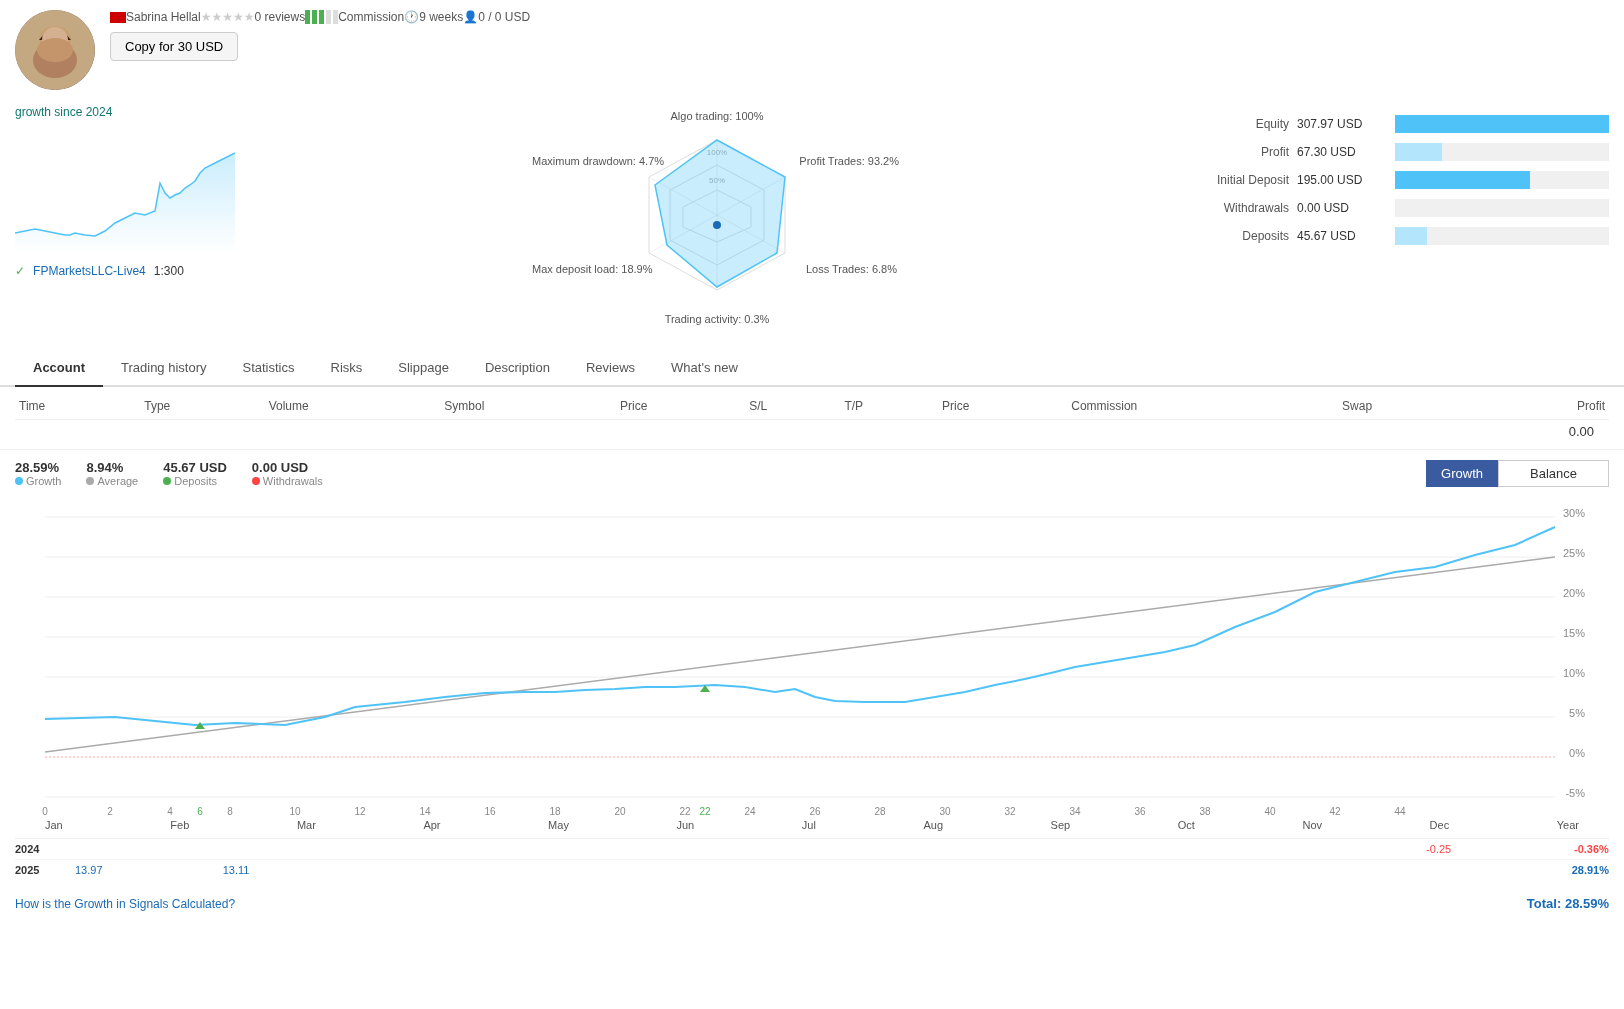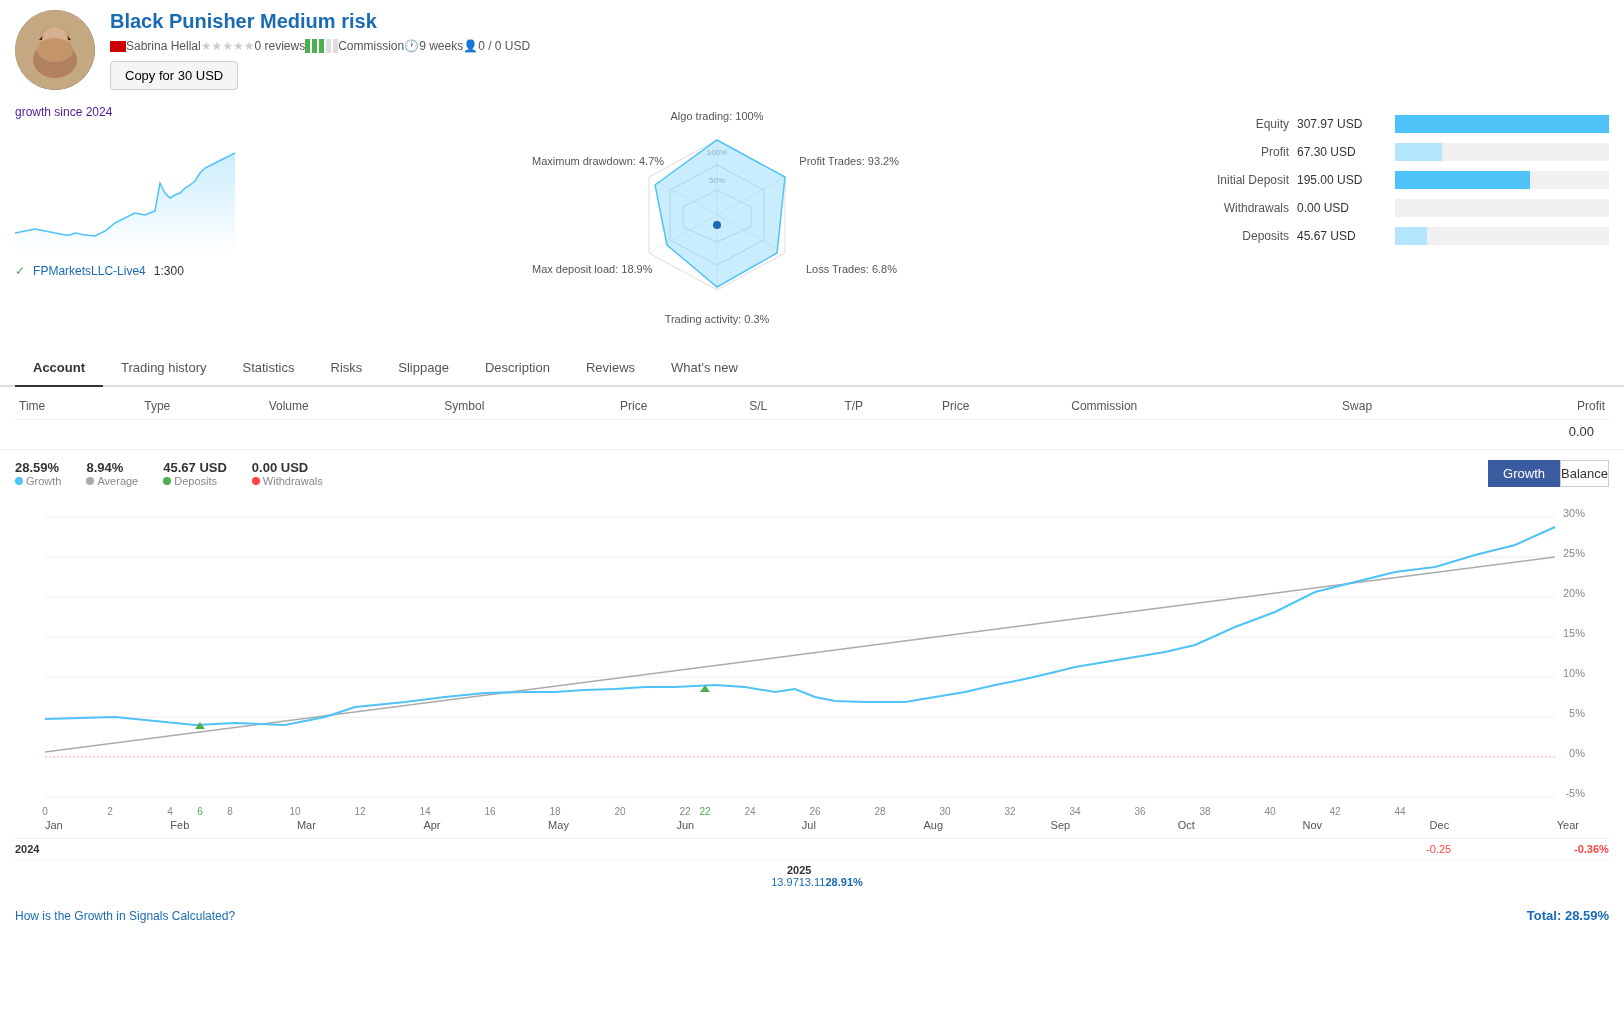--- a/index.html
+++ b/index.html
@@ -16,21 +16,20 @@
       <ellipse cx="40" cy="50" rx="22" ry="18" fill="#b08060"></ellipse>
       <circle cx="40" cy="32" r="16" fill="#d4b896"></circle>
       <ellipse cx="40" cy="30" rx="16" ry="14" fill="#c4a070"></ellipse>
       <path d="M24 30 Q40 10 56 30" fill="#3a2010"></path>
       <circle cx="40" cy="30" r="13" fill="#d4b090"></circle>
       <ellipse cx="40" cy="40" rx="18" ry="12" fill="#c4956a"></ellipse>
     </svg>
   </div>
 
   <div style="flex:1;">
-    <div style="font-size:20px;font-weight:bold;color:#1a6bb5;margin-bottom:6px;">Black Punisher Medium risk</div>
     <div style="display:flex;align-items:center;font-size:12px;color:#555;margin-bottom:8px;">
       <span style="display:inline-block;width:16px;height:11px;background:#c00;"></span>
       <span>Sabrina Hellal</span>
       <span style="color:#ccc;">★★★★★</span>
       <span>0 reviews</span>
       <span style="display:flex;gap:2px;">
         <span style="width:5px;height:14px;background:#4caf50;display:inline-block;"></span>
         <span style="width:5px;height:14px;background:#4caf50;display:inline-block;"></span>
         <span style="width:5px;height:14px;background:#4caf50;display:inline-block;"></span>
         <span style="width:5px;height:14px;background:#ddd;display:inline-block;"></span>
@@ -42,21 +41,21 @@
       <span>👤</span>
       <span>0 / 0 USD</span>
     </div>
     <button style="background:#f5f5f5;border:1px solid #ccc;padding:6px 14px;border-radius:4px;cursor:pointer;font-size:13px;">Copy for 30 USD</button>
   </div>
 </div>
 
 <div style="display:flex;padding:5px 15px 10px;gap:10px;align-items:flex-start;">
 
   <div style="width:230px;flex-shrink:0;">
-    <div style="font-size:12px;color:#4c1d95;">growth since 2024</div>
+    <div style="font-size:12px;color:#0f766e;">growth since 2024</div>
     <svg width="220" height="130" viewBox="0 0 220 130" style="margin-top:4px;">
       <defs>
         <linearGradient id="miniGrad" x1="0" y1="0" x2="0" y2="1">
           <stop offset="0%" stop-color="#4fc3f7" stop-opacity="0.3"></stop>
           <stop offset="100%" stop-color="#4fc3f7" stop-opacity="0"></stop>
         </linearGradient>
       </defs>
       <path d="M0 110 L10 108 L20 106 L30 108 L40 110 L50 112 L55 112 L60 110 L70 112 L80 113 L90 108 L100 100 L110 95 L120 90 L130 92 L140 88 L145 60 L150 70 L155 75 L160 72 L165 70 L170 65 L175 62 L180 58 L185 50 L190 45 L200 40 L210 35 L220 30" fill="none" stroke="#4fc3f7" stroke-width="1.5"></path>
       <path d="M0 110 L10 108 L20 106 L30 108 L40 110 L50 112 L55 112 L60 110 L70 112 L80 113 L90 108 L100 100 L110 95 L120 90 L130 92 L140 88 L145 60 L150 70 L155 75 L160 72 L165 70 L170 65 L175 62 L180 58 L185 50 L190 45 L200 40 L210 35 L220 30 L220 130 L0 130 Z" fill="url(#miniGrad)"></path>
     </svg>
@@ -201,21 +200,21 @@
       <div>
         <div style="font-weight:bold;color:#333;font-size:13px;">0.00 USD</div>
         <div style="color:#888;font-size:11px;display:flex;align-items:center;gap:3px;">
           <span style="width:8px;height:8px;border-radius:50%;background:#f44;display:inline-block;"></span>
           <span>Withdrawals</span>
         </div>
       </div>
     </div>
     <div style="display:flex;gap:0;">
       <button style="padding:5px 14px;border:1px solid #ccc;cursor:pointer;font-size:13px;background:#3a5ba0;color:#fff;border-color:#3a5ba0;">Growth</button>
-      <button style="padding:5px 0;border:1px solid #ccc;cursor:pointer;font-size:13px;background:#fff;color:#333;">Balance</button>
+      <button style="padding:5px 31px;border:1px solid #ccc;cursor:pointer;font-size:13px;background:#fff;color:#333;">Balance</button>
     </div>
   </div>
 
   <div style="position:relative;width:100%;">
     <svg width="1580" height="320" viewBox="0 0 1580 320" style="display:block;">
 
       <text x="1570" y="20" text-anchor="end" font-size="11" fill="#888">30%</text>
       <text x="1570" y="60" text-anchor="end" font-size="11" fill="#888">25%</text>
       <text x="1570" y="100" text-anchor="end" font-size="11" fill="#888">20%</text>
       <text x="1570" y="140" text-anchor="end" font-size="11" fill="#888">15%</text>
@@ -295,21 +294,21 @@
         <span></span>
         <span></span>
         <span></span>
         <span></span>
         <span></span>
         <span></span>
         <span style="color:#f44;">-0.25</span>
         <span style="color:#f44;font-weight:bold;">-0.36%</span>
       </div>
     </div>
-    <div style="display:flex;align-items:center;padding:4px 0;font-size:11px;flex-direction:column;">
+    <div style="display:flex;align-items:center;padding:4px 0;font-size:11px;">
       <span style="width:50px;font-weight:bold;color:#333;">2025</span>
       <div style="flex:1;display:flex;justify-content:space-between;padding:0 0 0 10px;">
         <span style="color:#1a6bb5;">13.97</span>
         <span style="color:#1a6bb5;">13.11</span>
         <span></span>
         <span></span>
         <span></span>
         <span></span>
         <span></span>
         <span></span>

